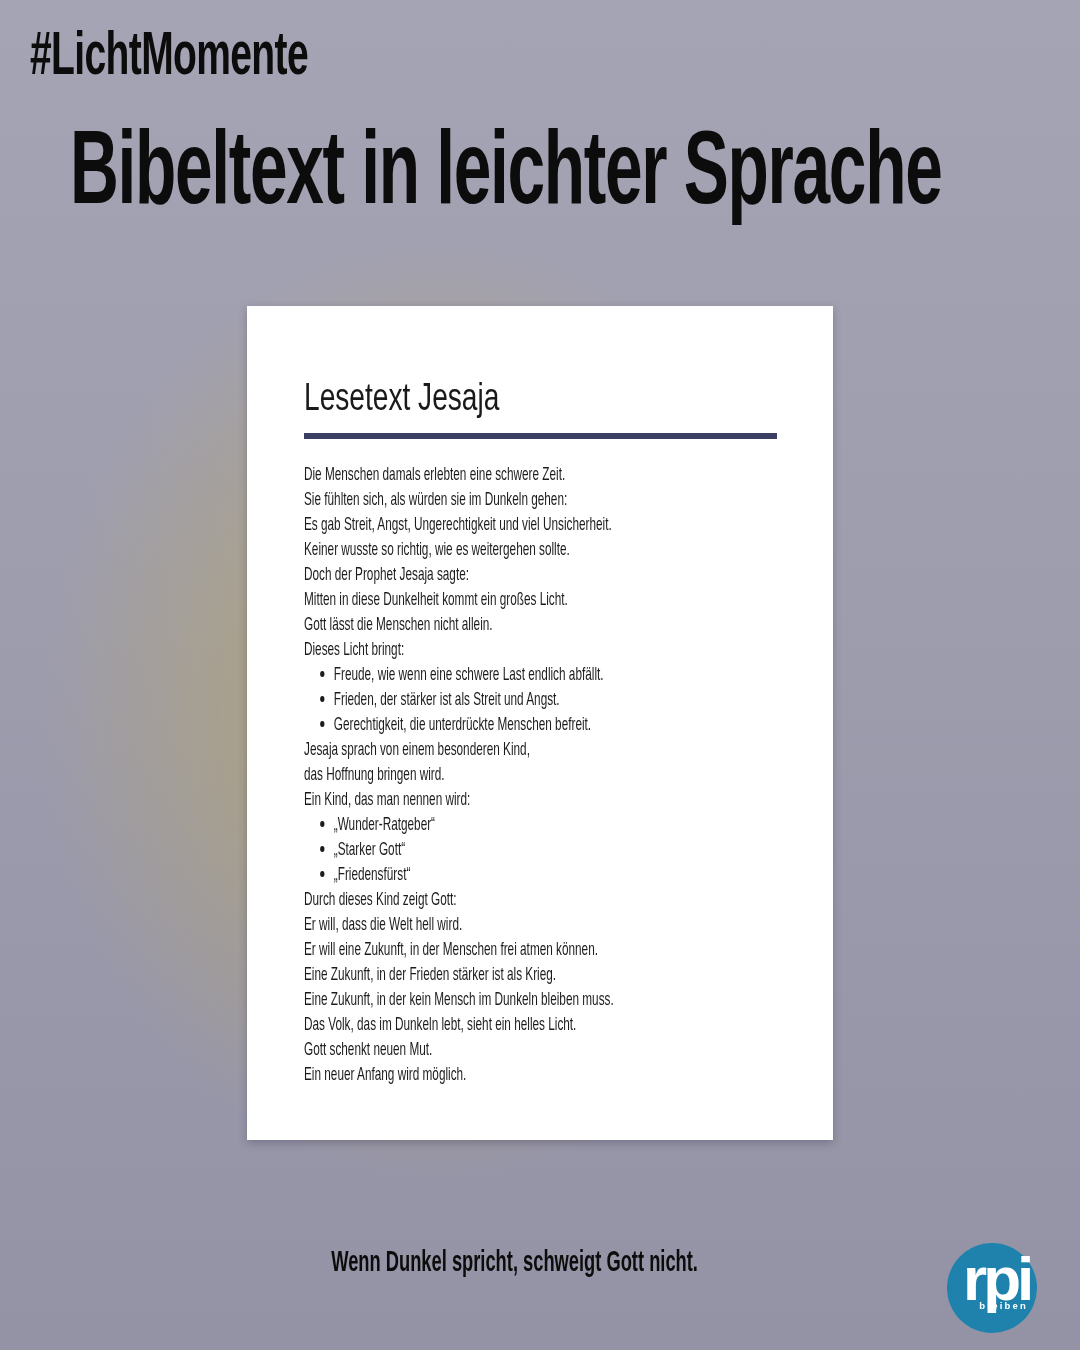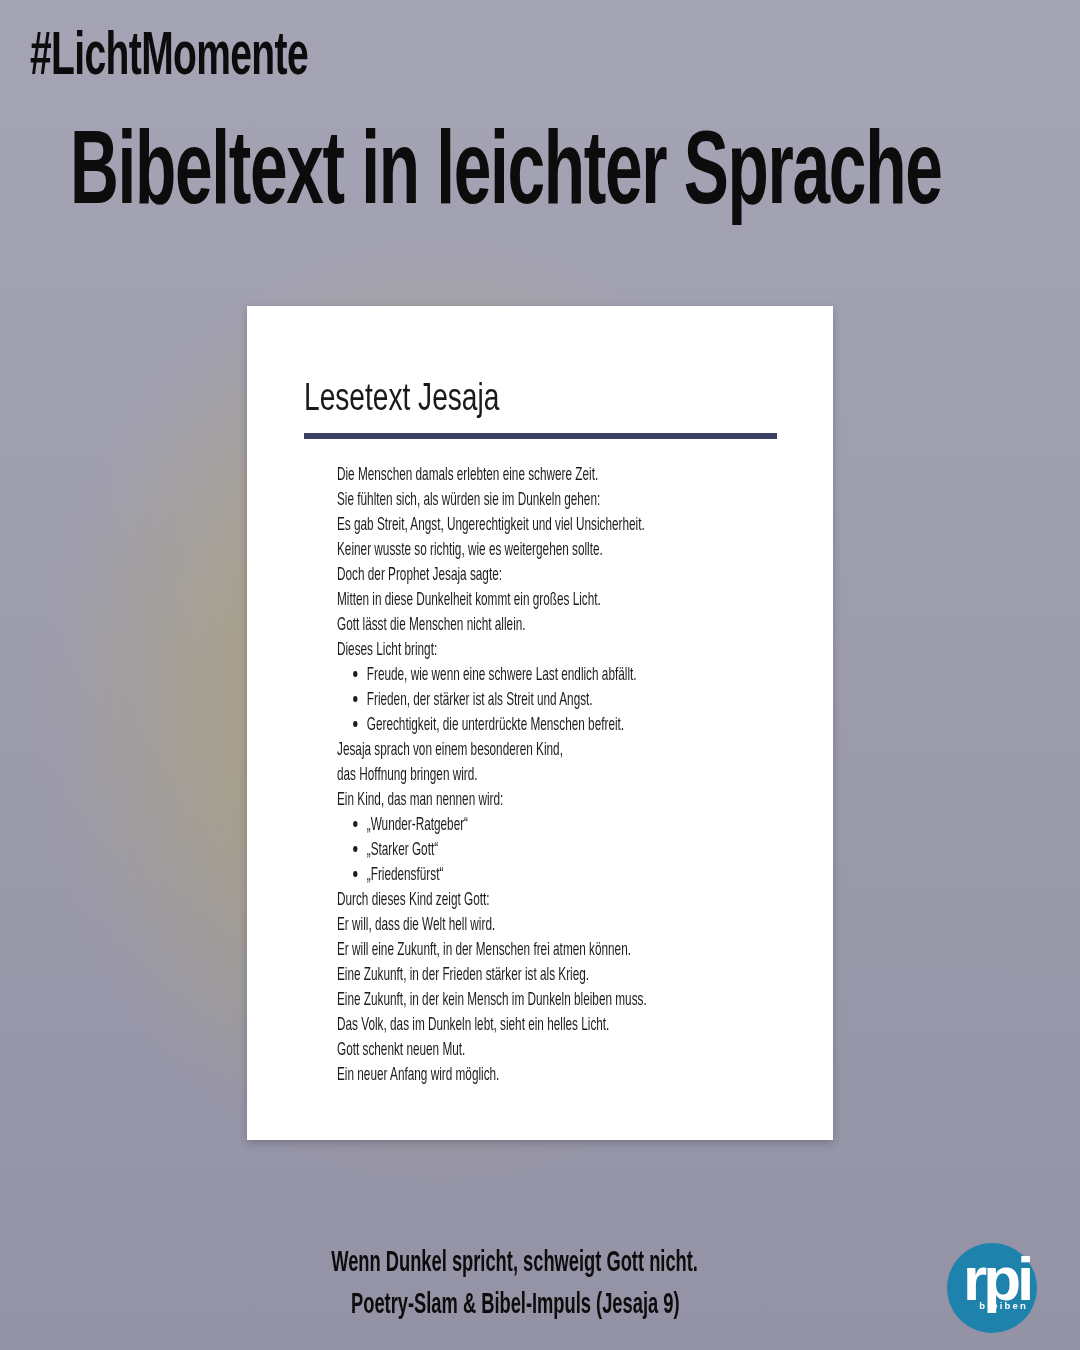--- a/index.html
+++ b/index.html
@@ -48,21 +48,21 @@
   }
 
   .rule {
     margin-top:14px;
     width:473px; height:6px;
     background:#3a3f63;
   }
 
   .card-body {
     margin-top:22px;
-    font-size:19px; line-height:25px; color:#1c1c1c;margin-left:33px;
+    font-size:19px; line-height:25px; color:#1c1c1c;
   }
   .bodyline {
     white-space:nowrap;
     transform:scaleX(0.62); transform-origin:0 50%;
   }
   .bullet { position:relative; padding-left:48px; }
   .bullet::before {
     content:""; position:absolute; left:26px; top:10px;
     width:7px; height:6px; border-radius:50%;
     background:#1c1c1c;
@@ -132,23 +132,20 @@
         <div class="bodyline">Das Volk, das im Dunkeln lebt, sieht ein helles Licht.</div>
         <div class="bodyline">Gott schenkt neuen Mut.</div>
         <div class="bodyline">Ein neuer Anfang wird möglich.</div>
       </div>
   </div>
 
   <div class="footer">
     <div class="fline">
       <span>Wenn Dunkel spricht, schweigt Gott nicht.</span>
     </div>
-    <div class="fline">
-      <span>Poetry-Slam &amp; Bibel-Impuls (Jesaja 9)</span>
-    </div>
   </div>
 
   <div class="logo">
     <span class="rpi">rpi</span>
     <span class="virtuell">bleiben</span>
   </div>
 
 </div>
 
 </body></html>

